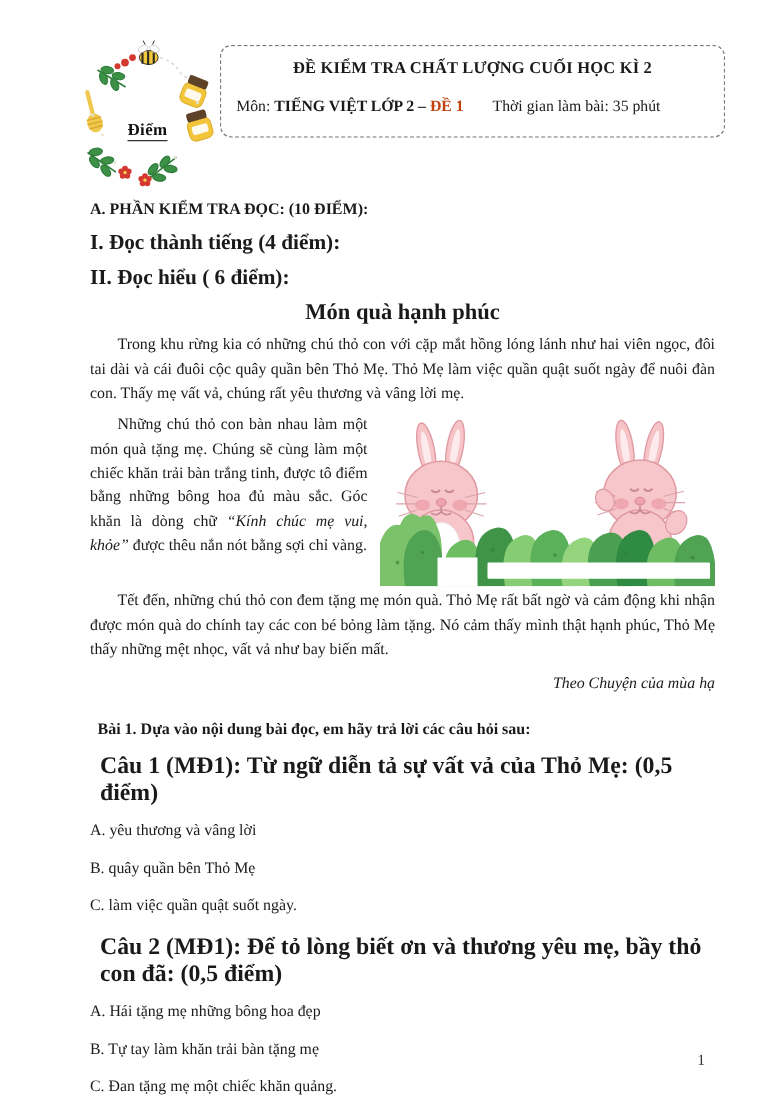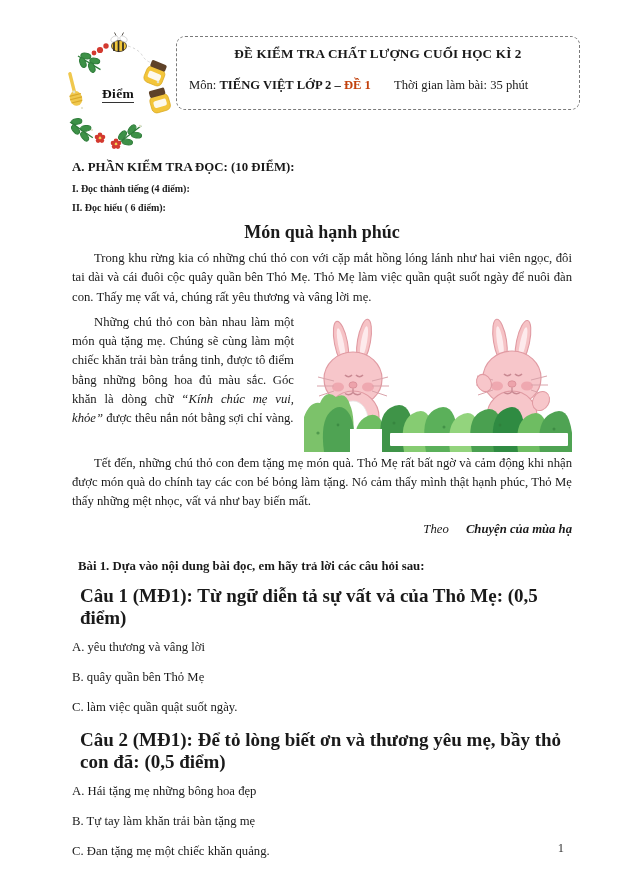--- a/index.html
+++ b/index.html
@@ -37,21 +37,21 @@
     position: absolute;
     left: 48px;
     top: 2px;
     width: 140px;
     height: 128px;
   }
   .wreath svg { display:block; }
   .wreath-label {
     position: absolute;
     left: 0;
-    top: 56px;
+    top: 66px;
     width: 140px;
     text-align: center;
     font-weight: bold;
     font-size: 13.5px;
     letter-spacing: .3px;
     color: #111;
   }
   .wreath-label span {
     border-bottom: 1.3px solid #333;
     padding-bottom: 1px;
@@ -97,21 +97,21 @@
     top: 160px;
     width: 500px;
   }
 
   .sec-head {
     font-weight: bold;
     font-size: 12.8px;
     margin: 0 0 7px 0;
     line-height: 1.25;
   }
-  .sec-head.i2 { font-size: 10px; }
+  .sec-head.i2 { font-size: 17px; }
 
   .story-title {
     text-align: center;
     font-weight: bold;
     font-size: 18px;
     margin: 3px 0 6px 0;
   }
 
   p.para {
     font-size: 12.7px;
@@ -132,21 +132,21 @@
     position: relative;
   }
   .illus svg { display: block; }
 
   .attrib {
     text-align: right;
     font-size: 12.7px;
     font-style: italic;
     margin: 10px 0 0 0;
   }
-  .attrib b { font-weight: bold; font-style: italic; margin-left: 14px; }
+  .attrib b { font-weight: normal; font-style: italic; }
 
   .q-block { margin-top: 22px; }
 
   .bai-head {
     font-weight: bold;
     font-size: 12.8px;
     margin: 0 0 11px 6px;
   }
   .cau-head {
     font-weight: bold;

